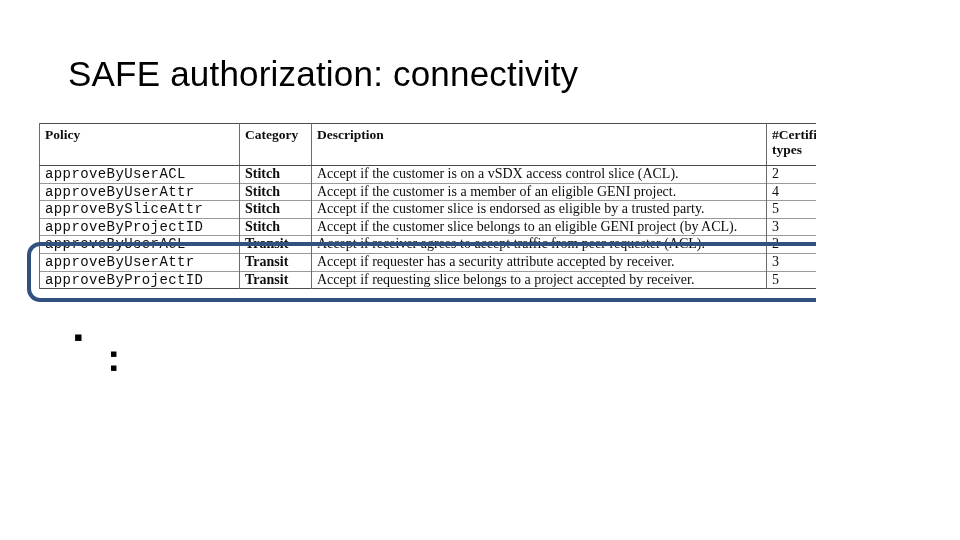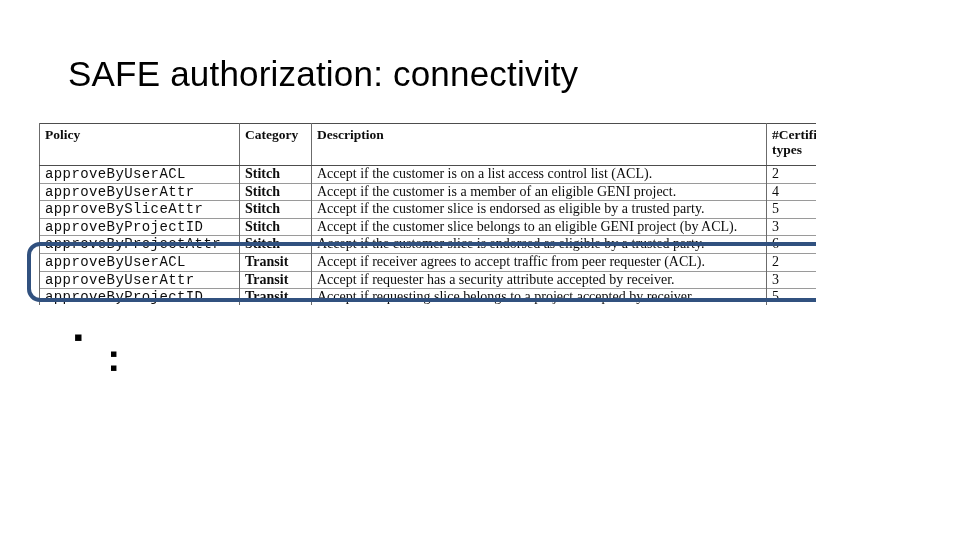--- a/index.html
+++ b/index.html
@@ -180,21 +180,21 @@
             <th>Category</th>
             <th>Description</th>
             <th>#Certificate types</th>
             <th>Chain length</th>
           </tr>
         </thead>
         <tbody id="table-body">
             <tr>
               <td class="c-policy">approveByUserACL</td>
               <td class="c-category">Stitch</td>
-              <td class="c-desc">Accept if the customer is on a list access control list (ACL).</td>
+              <td class="c-desc">Accept if the customer is on a vSDX access control slice (ACL).</td>
               <td class="c-num">2</td>
               <td class="c-num">5</td>
             </tr>
             <tr>
               <td class="c-policy">approveByUserAttr</td>
               <td class="c-category">Stitch</td>
               <td class="c-desc">Accept if the customer is a member of an eligible GENI project.</td>
               <td class="c-num">4</td>
               <td class="c-num">10</td>
             </tr>
@@ -204,27 +204,20 @@
               <td class="c-desc">Accept if the customer slice is endorsed as eligible by a trusted party.</td>
               <td class="c-num">5</td>
               <td class="c-num">12</td>
             </tr>
             <tr>
               <td class="c-policy">approveByProjectID</td>
               <td class="c-category">Stitch</td>
               <td class="c-desc">Accept if the customer slice belongs to an eligible GENI project (by ACL).</td>
               <td class="c-num">3</td>
               <td class="c-num">6</td>
-            </tr>
-            <tr>
-              <td class="c-policy">approveByProjectAttr</td>
-              <td class="c-category">Stitch</td>
-              <td class="c-desc">Accept if the customer slice is endorsed as eligible by a trusted party.</td>
-              <td class="c-num">6</td>
-              <td class="c-num">13</td>
             </tr>
             <tr>
               <td class="c-policy">approveByUserACL</td>
               <td class="c-category">Transit</td>
               <td class="c-desc">Accept if receiver agrees to accept traffic from peer requester (ACL).</td>
               <td class="c-num">2</td>
               <td class="c-num">4</td>
             </tr>
             <tr>
               <td class="c-policy">approveByUserAttr</td>

